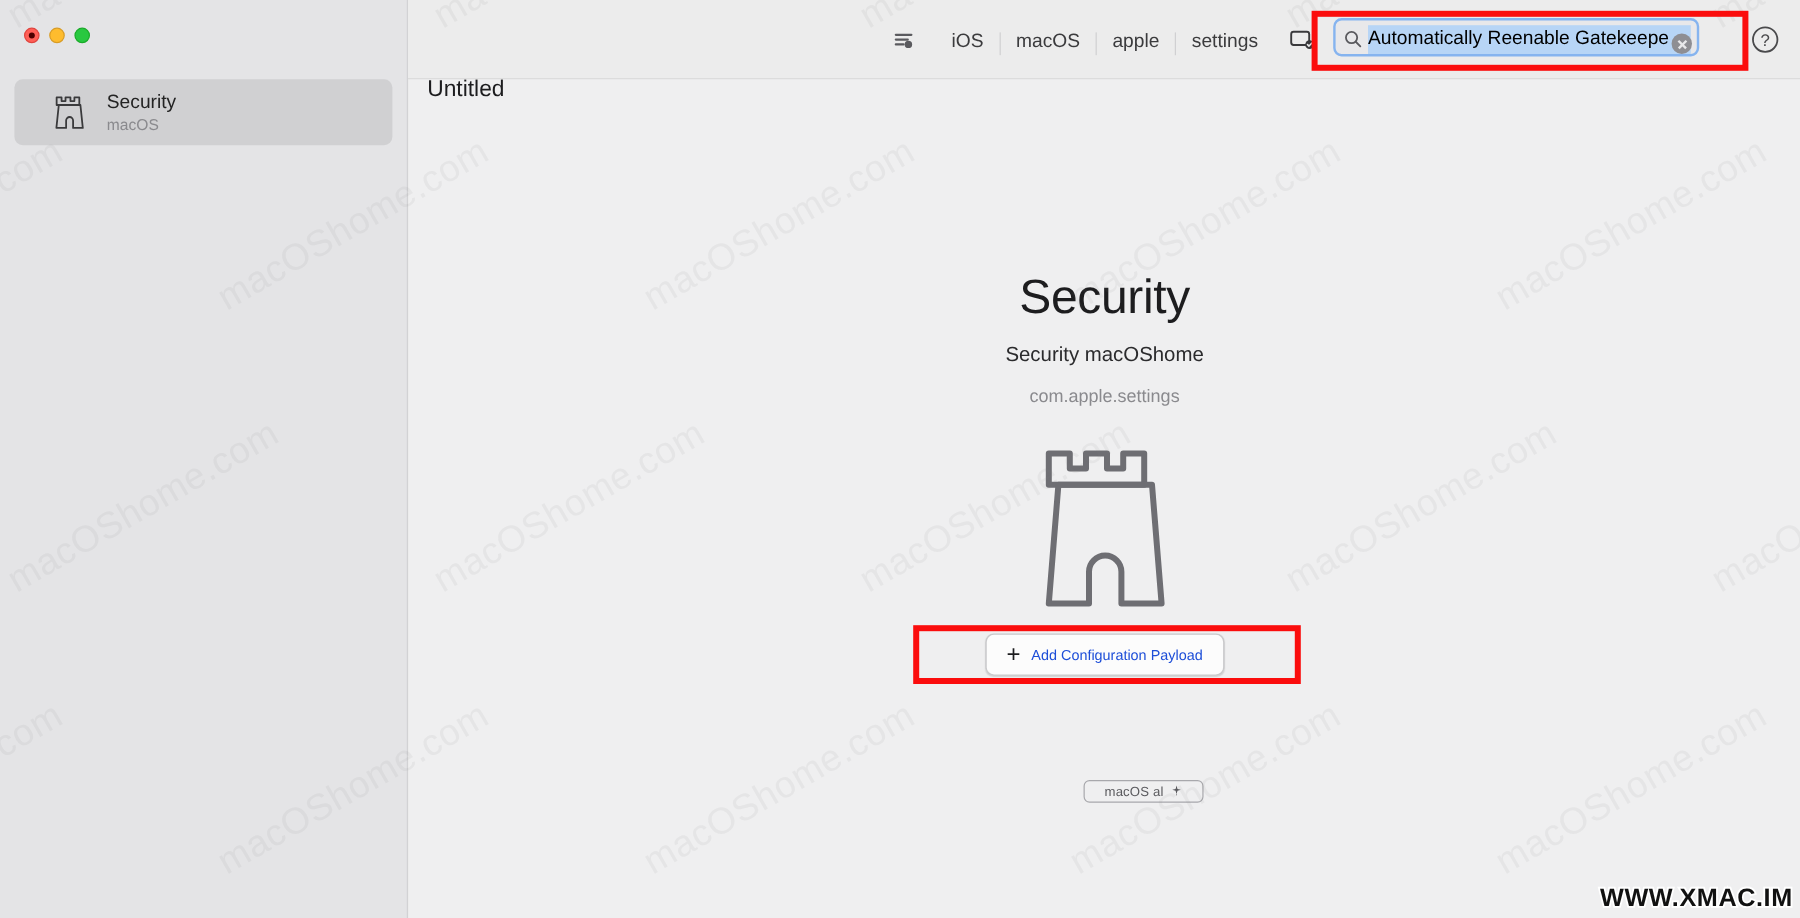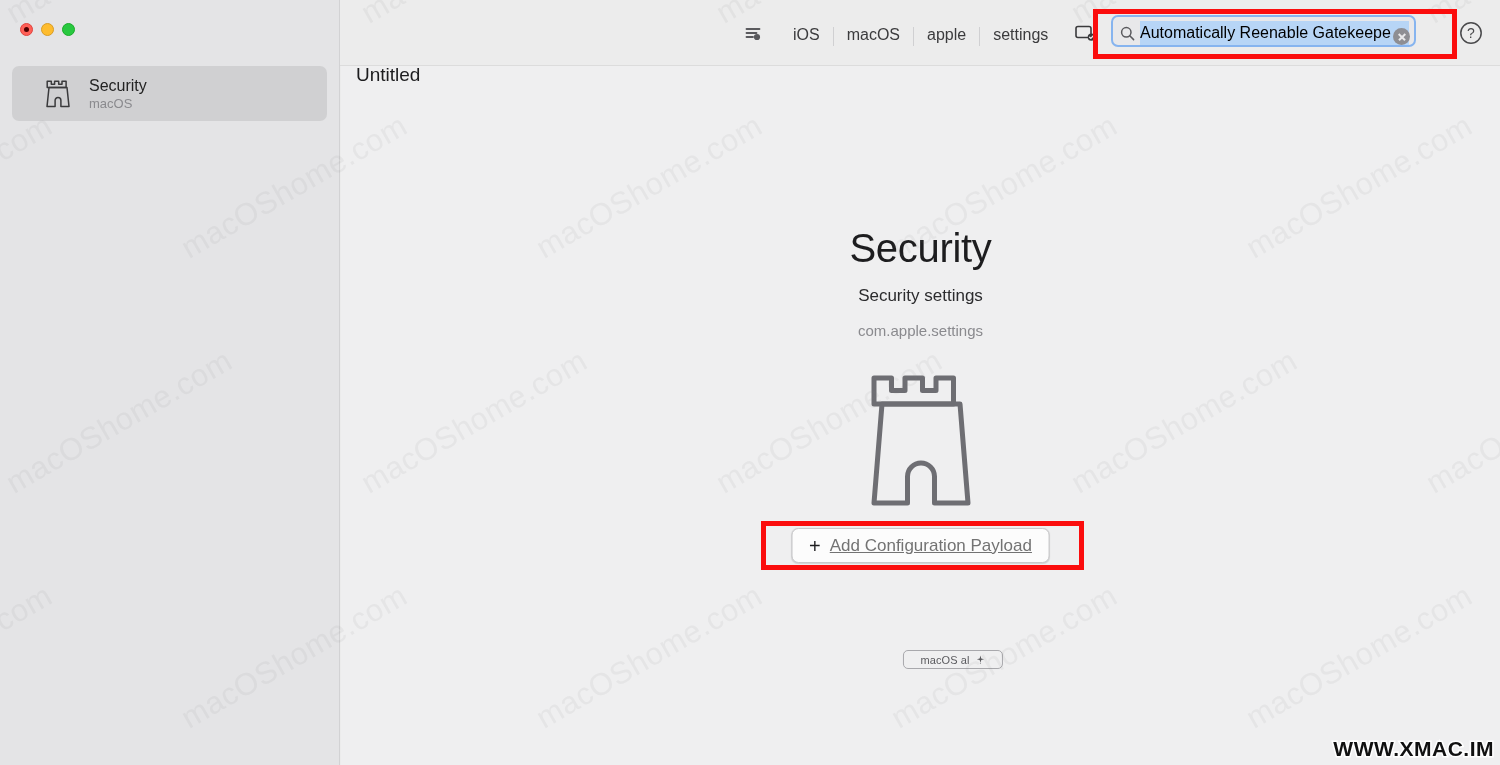--- a/index.html
+++ b/index.html
@@ -280,24 +280,23 @@
     padding: 0 17px;
     cursor: default;
   }
   .add-btn-plus {
     font-size: 20px;
     color: #1d1d1f;
     line-height: 20px;
     font-weight: 300;
   }
   .add-btn-label {
-    font-size: 17px;
-    color: #737373;
+    font-size: 12px;
+    color: #1d4ed8;
     white-space: nowrap;
-    text-decoration: underline;
   }
 
   .badge {
     position: absolute;
     left: 50%; top: 584px;
     transform: translateX(-50%);
     height: 19px;
     border: 1px solid #a8a8ac;
     border-radius: 5px;
     display: flex;
@@ -387,21 +386,21 @@
         <span class="si-sub">macOS</span>
       </span>
     </div>
 
   </div>
   <div class="sidebar-divider"></div>
 
   <div class="content">
 
     <div class="payload-title">Security</div>
-    <div class="payload-sub">Security settings</div>
+    <div class="payload-sub">Security macOShome</div>
     <div class="payload-id">com.apple.settings</div>
 
     <div class="payload-icon">
       <svg width="120" height="140" viewBox="0 0 120 140" fill="none">
         <path d="M13 6h17.5v12.5H44V6h17.5v12.5H75V6h17.5v26H13z" stroke="#6e6e73" stroke-width="5" stroke-linejoin="round"></path>
         <path d="M21 32 L13 131 h33.5 v-26.5 a13.5 13.5 0 0 1 27 0 V131 H107 L99 32z" stroke="#6e6e73" stroke-width="5" stroke-linejoin="round"></path>
       </svg>
     </div>
 
     <div class="add-btn">

